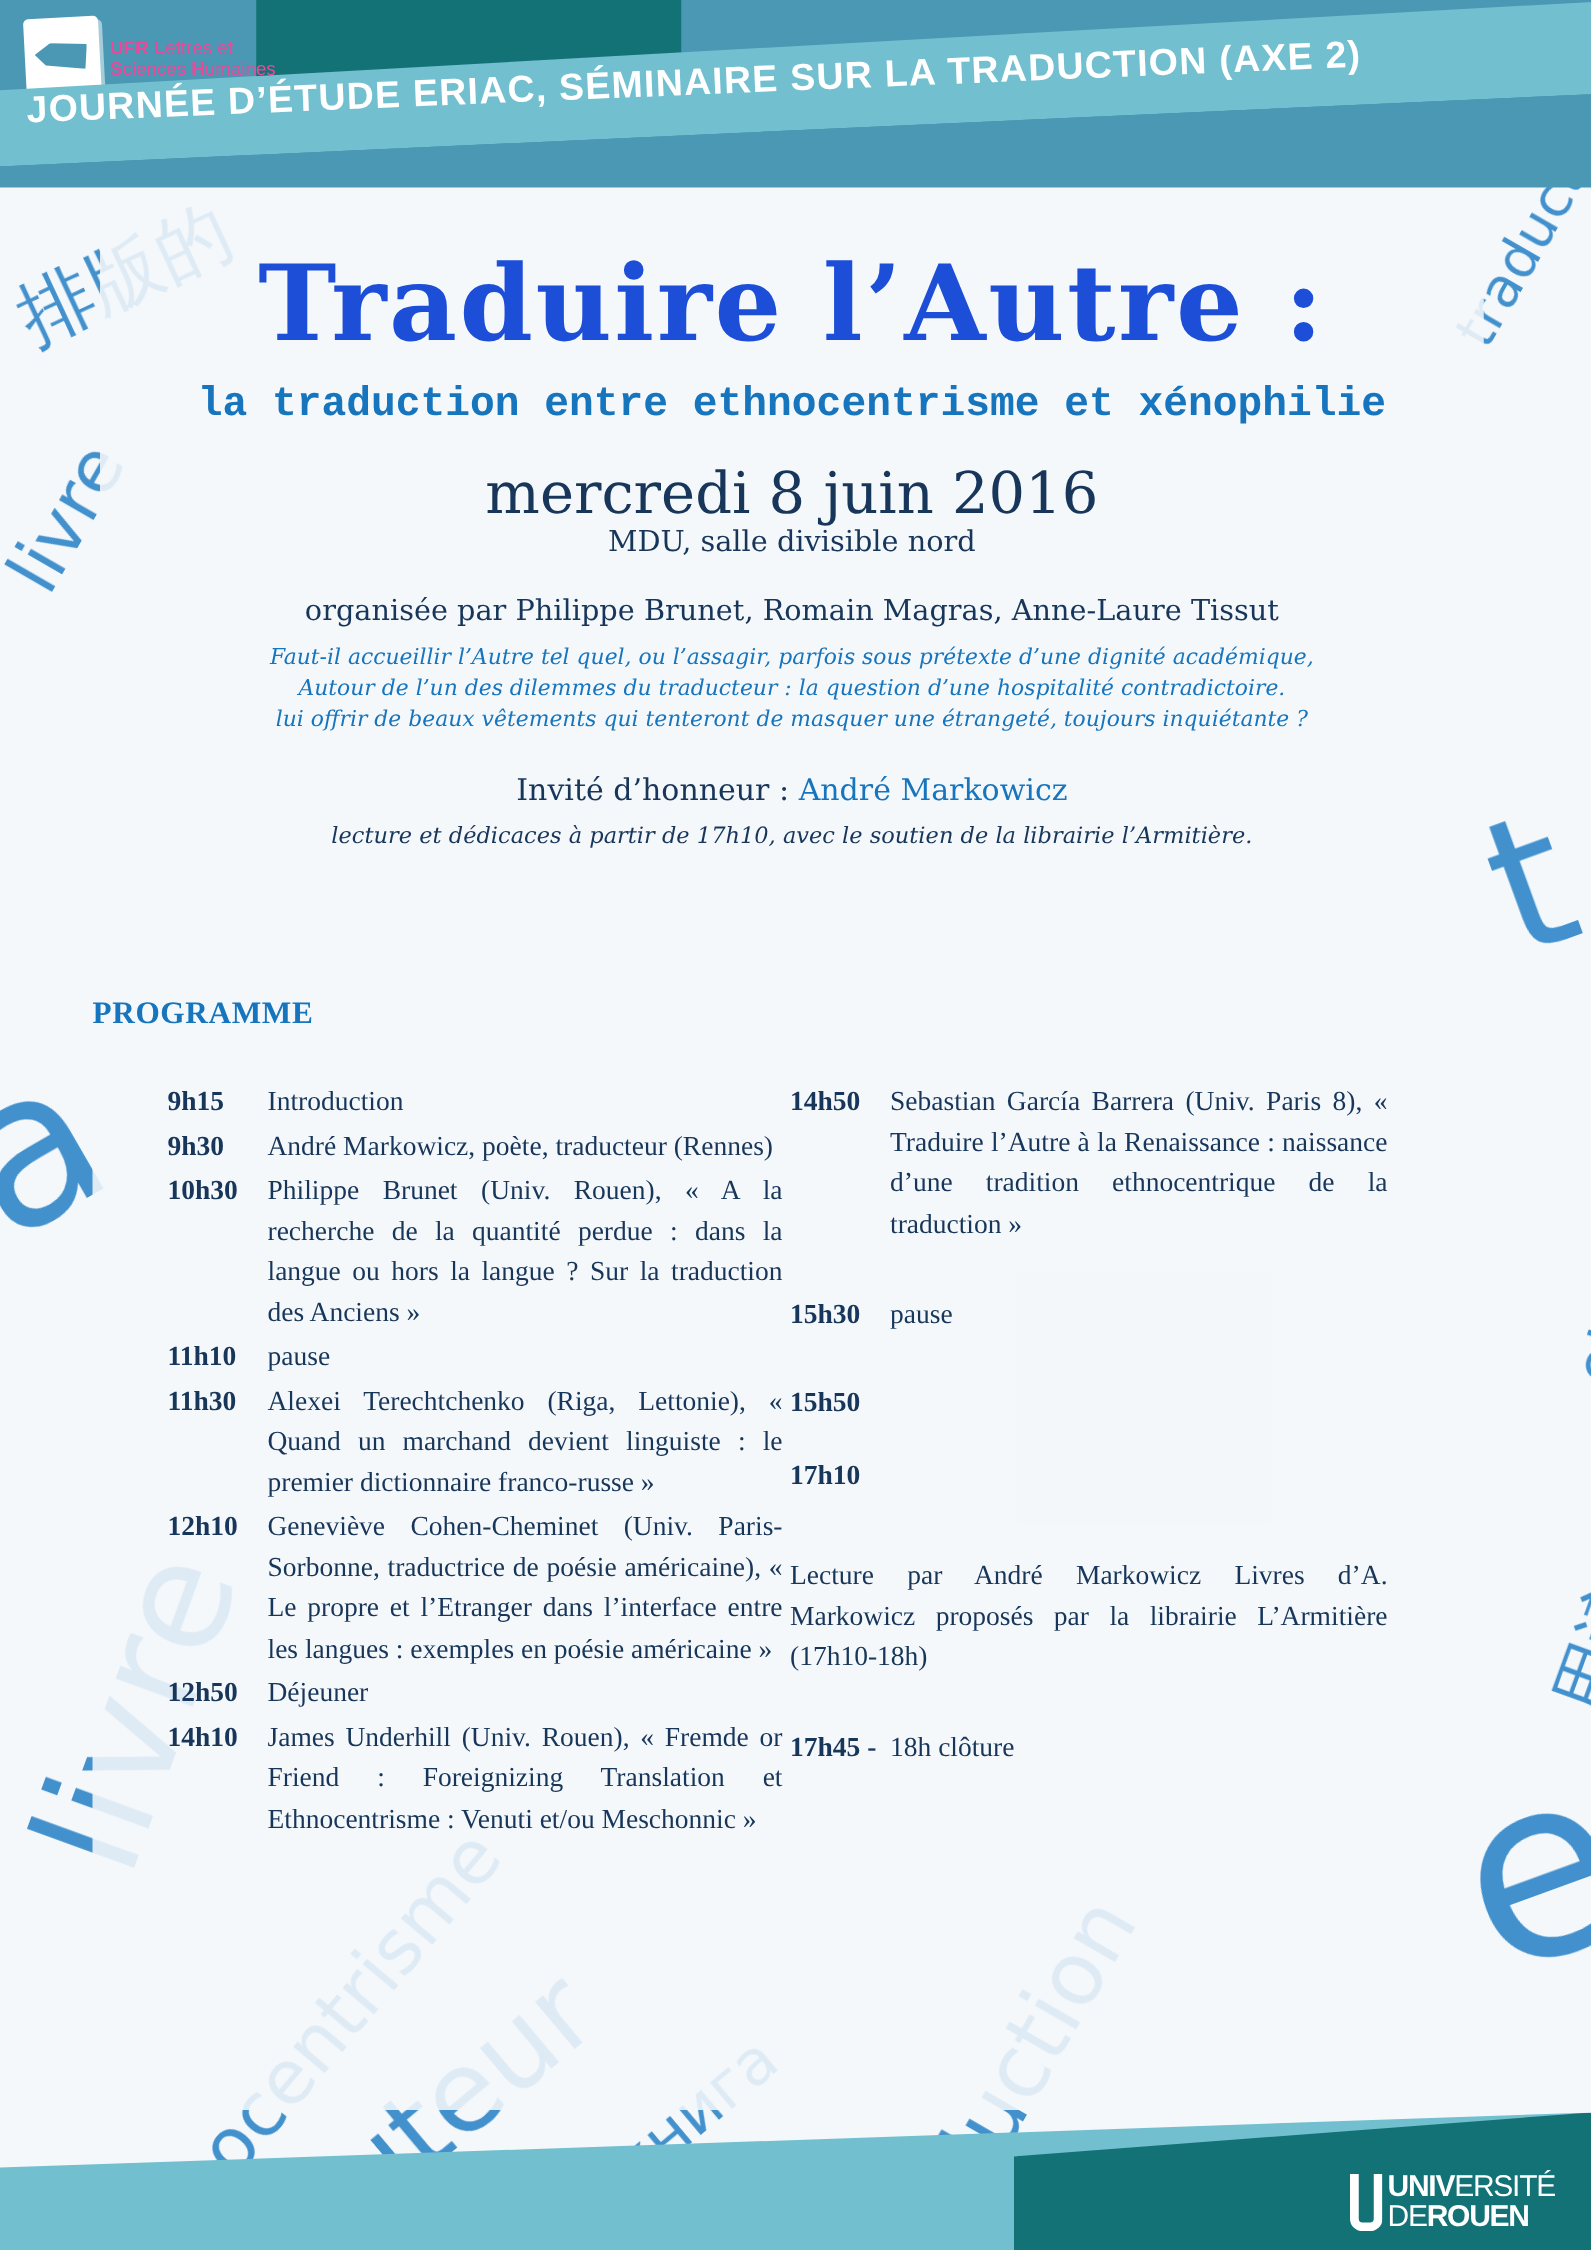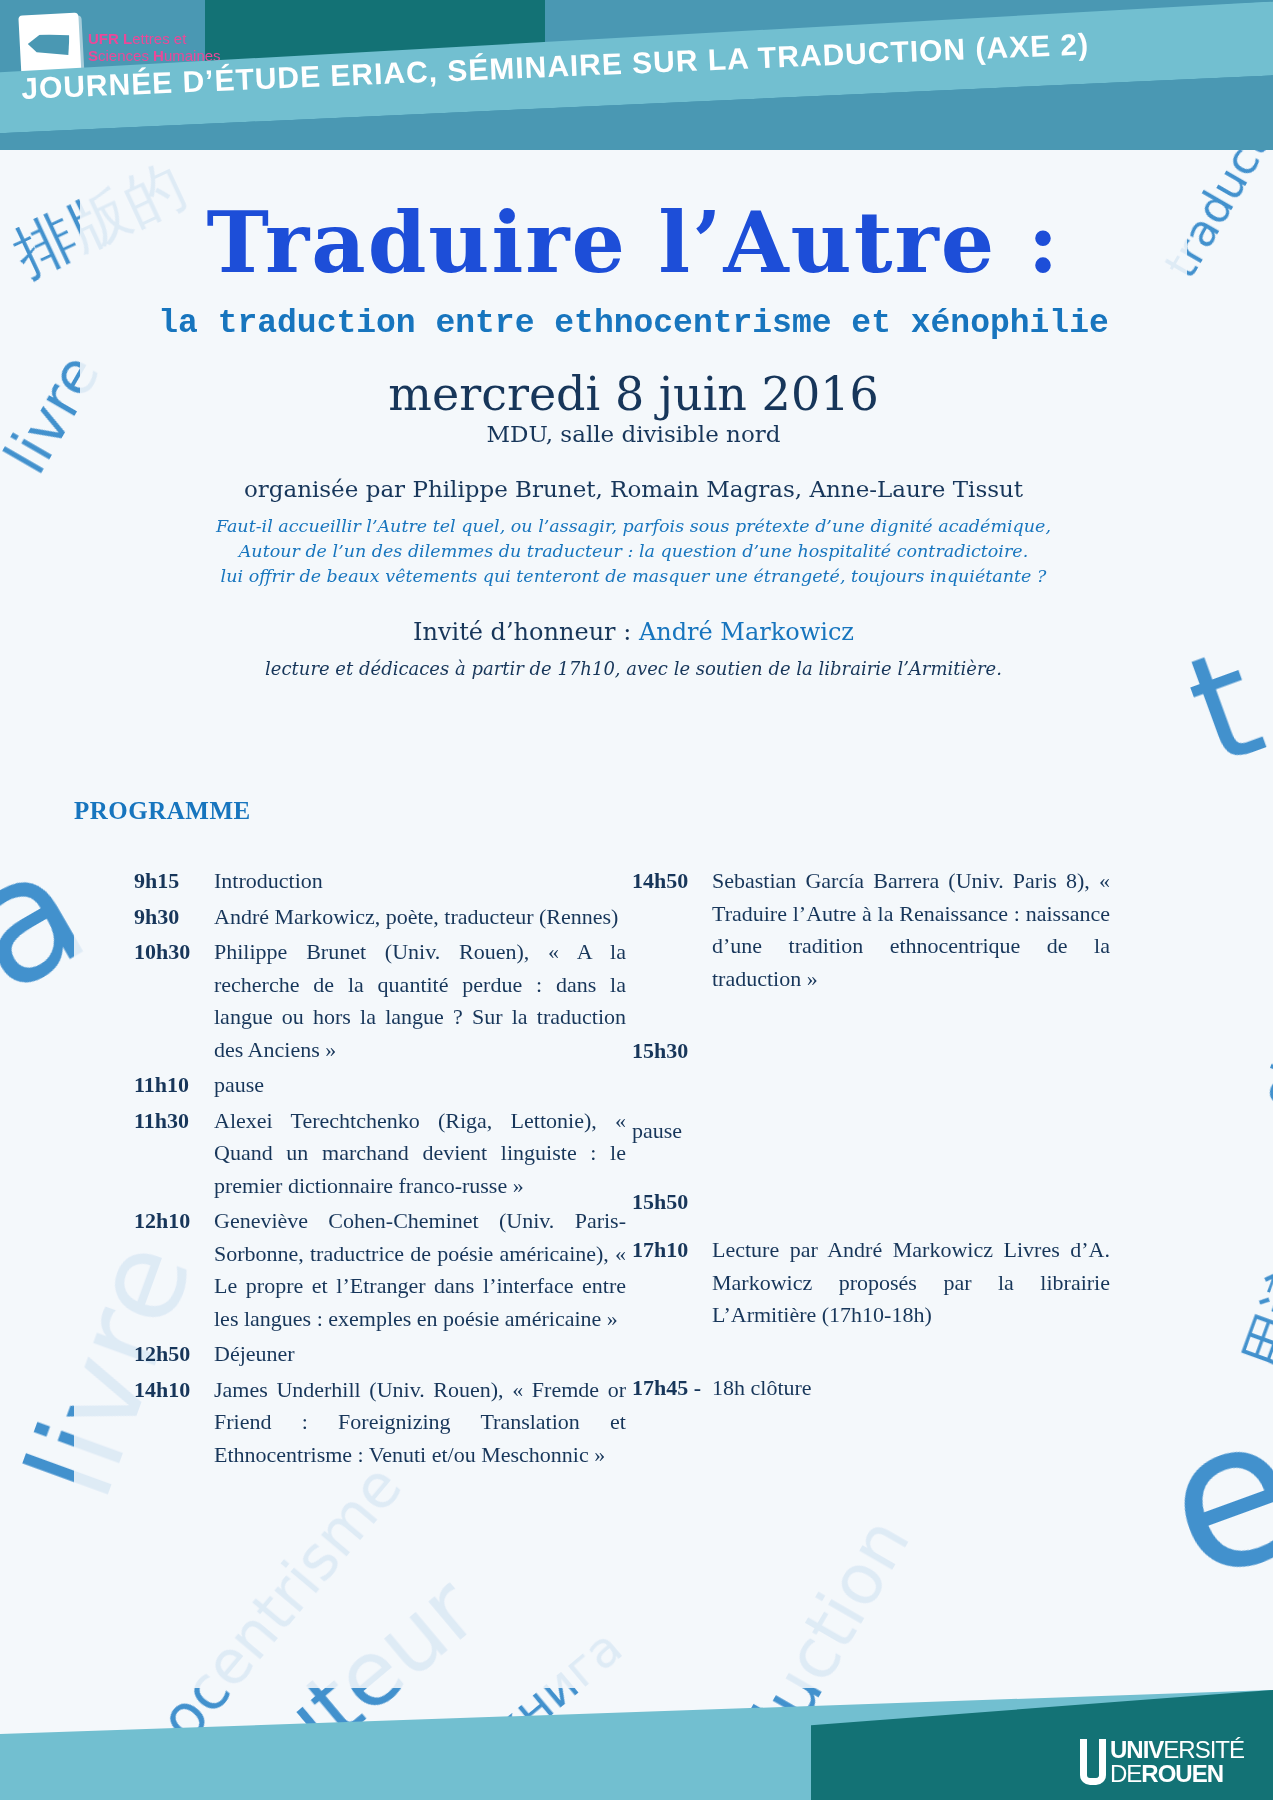--- a/index.html
+++ b/index.html
@@ -221,28 +221,28 @@
       <span class="time">14h10</span>
       <span class="desc">James Underhill (Univ. Rouen), « Fremde or Friend : Foreignizing Translation et Ethnocentrisme : Venuti et/ou Meschonnic »</span>
     </div>
   </div>
 
   <div class="col col-right">
     <div class="item">
       <span class="time">14h50</span>
       <span class="desc">Sebastian García Barrera (Univ. Paris 8), « Traduire l’Autre à la Renaissance : naissance d’une tradition ethnocentrique de la traduction »</span>
     </div>
-    <div class="item" style="margin-top:40px;flex-direction:column;">
+    <div class="item" style="margin-top:40px;">
       <span class="time">15h30</span>
       <span class="desc">pause</span>
     </div>
     <div class="item" style="margin-top:38px;">
       <span class="time">15h50</span>
     </div>
-    <div class="item" style="margin-top:16px;">
+    <div class="item" style="margin-top:26px;flex-direction:column;">
       <span class="time">17h10</span>
       <span class="desc">Lecture par André Markowicz Livres d’A. Markowicz proposés par la librairie L’Armitière (17h10-18h)</span>
     </div>
     <div class="item" style="margin-top:40px;">
       <span class="time">17h45 -</span>
       <span class="desc">18h clôture</span>
     </div>
   </div>
 </div>
 

